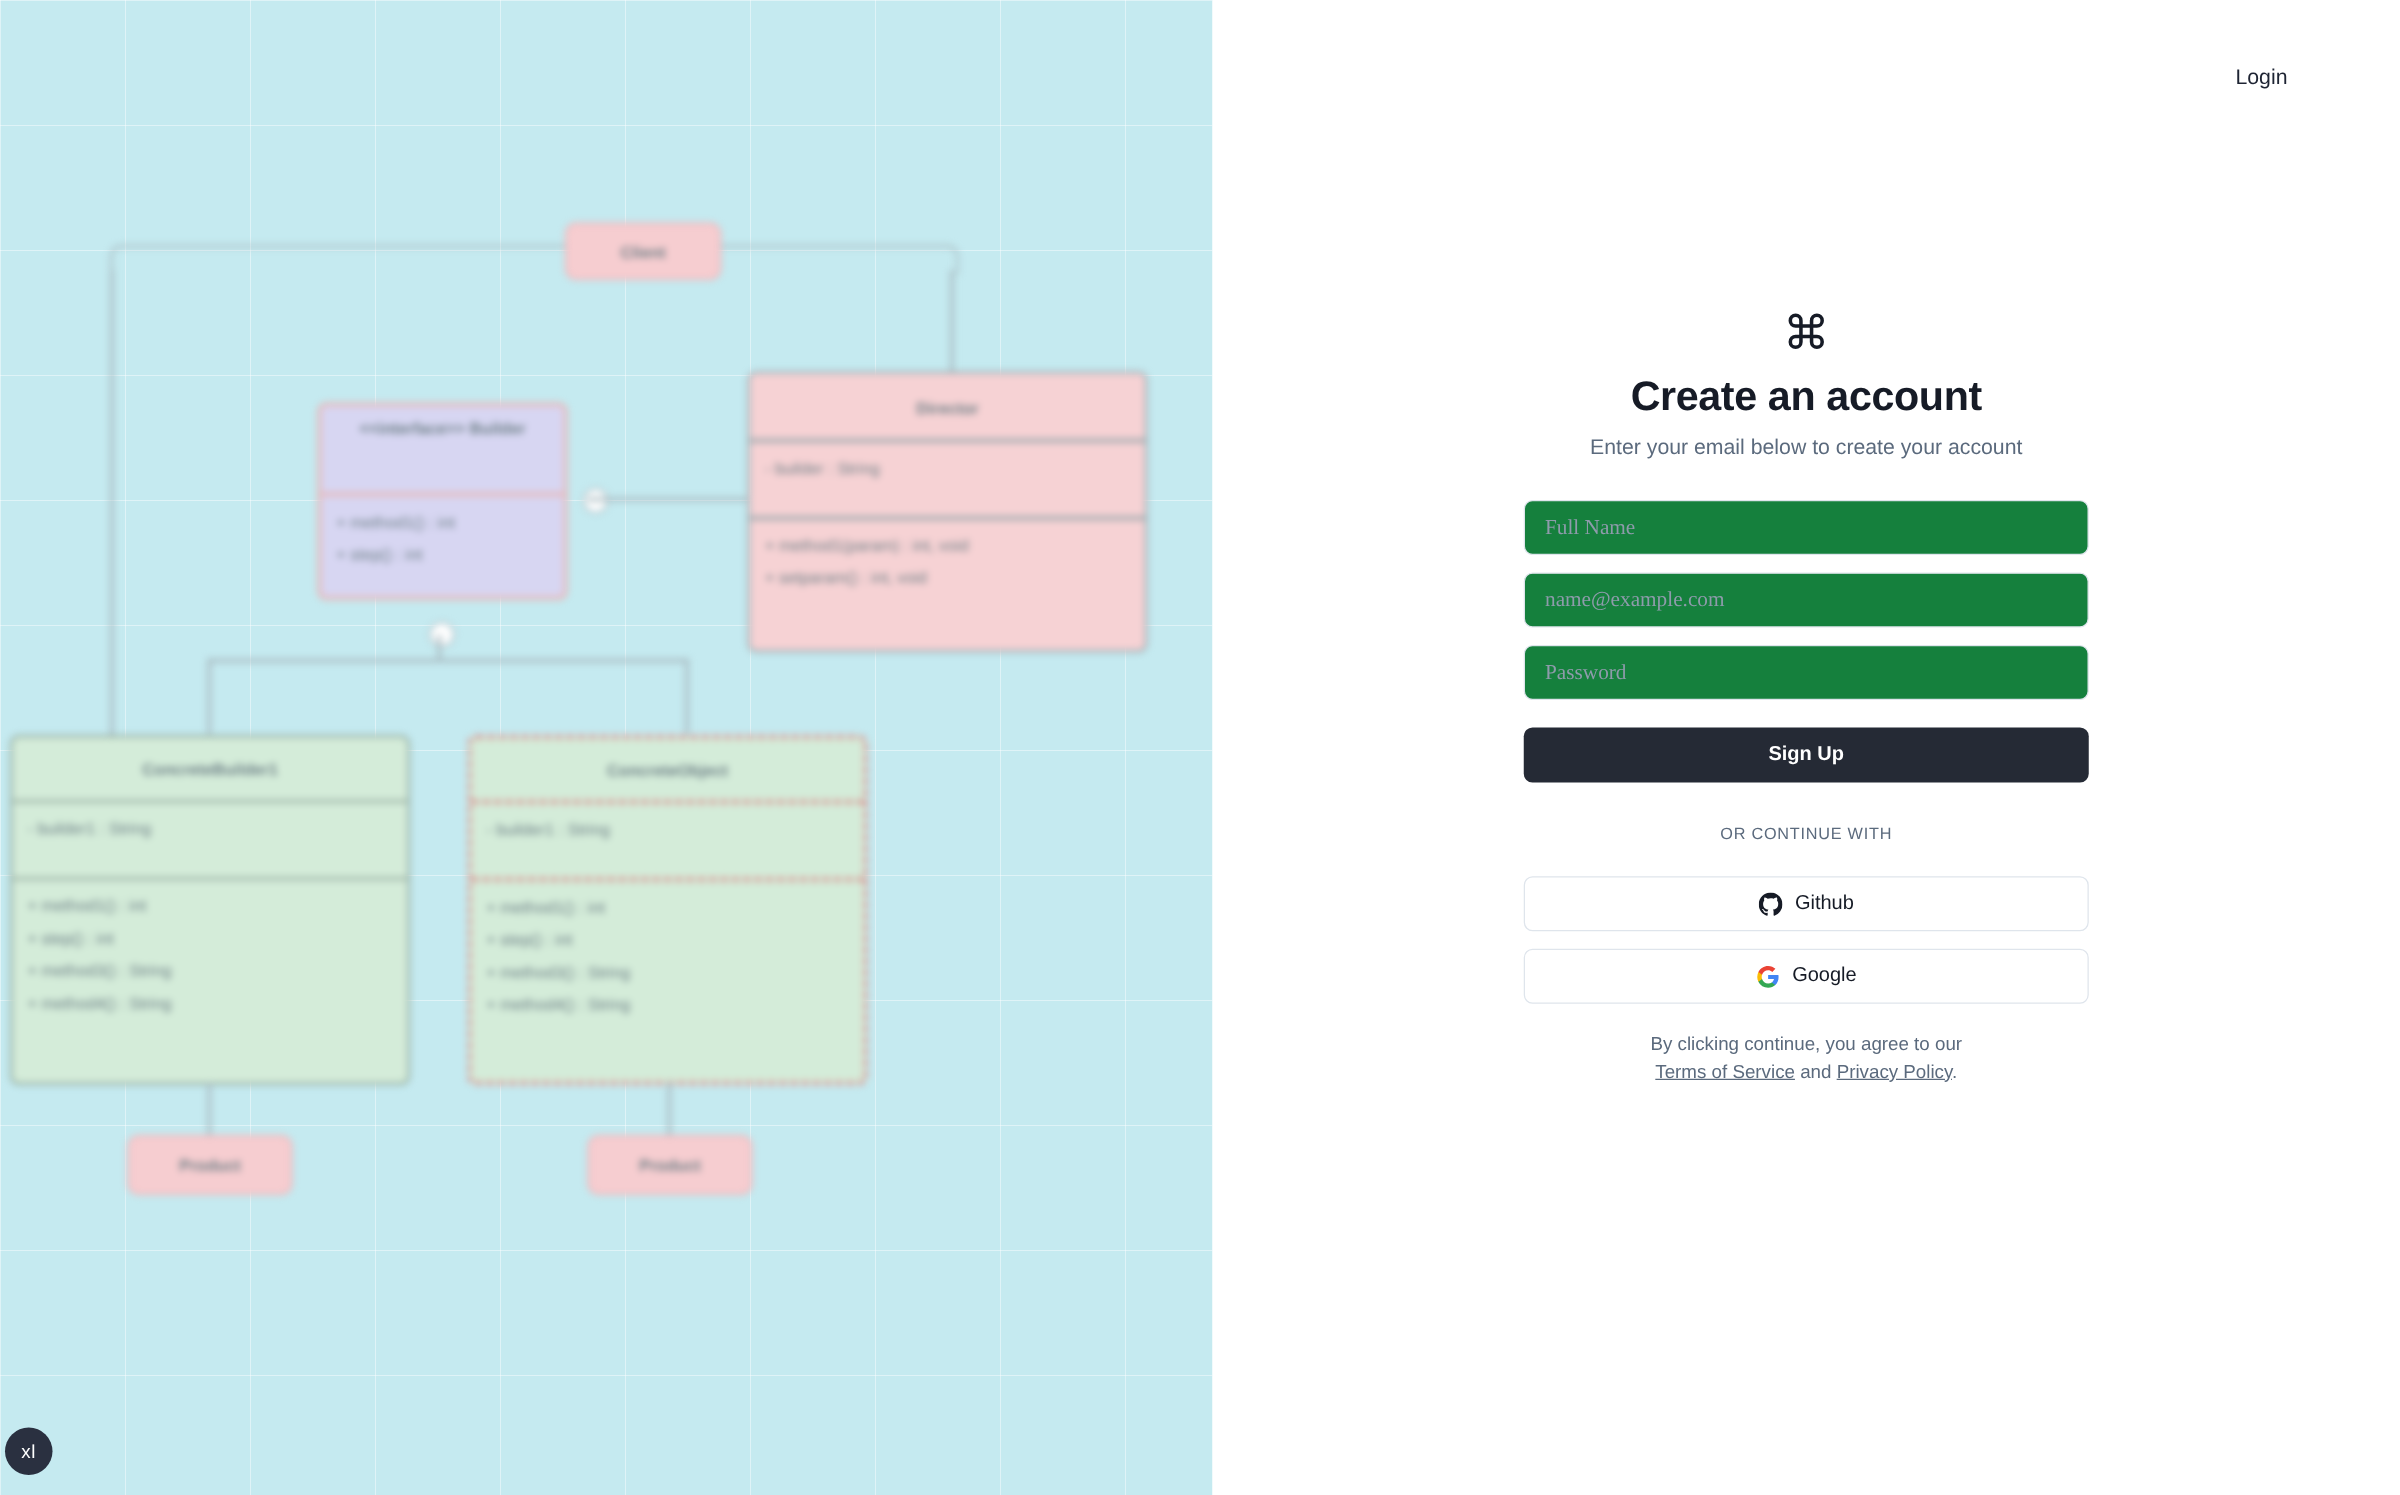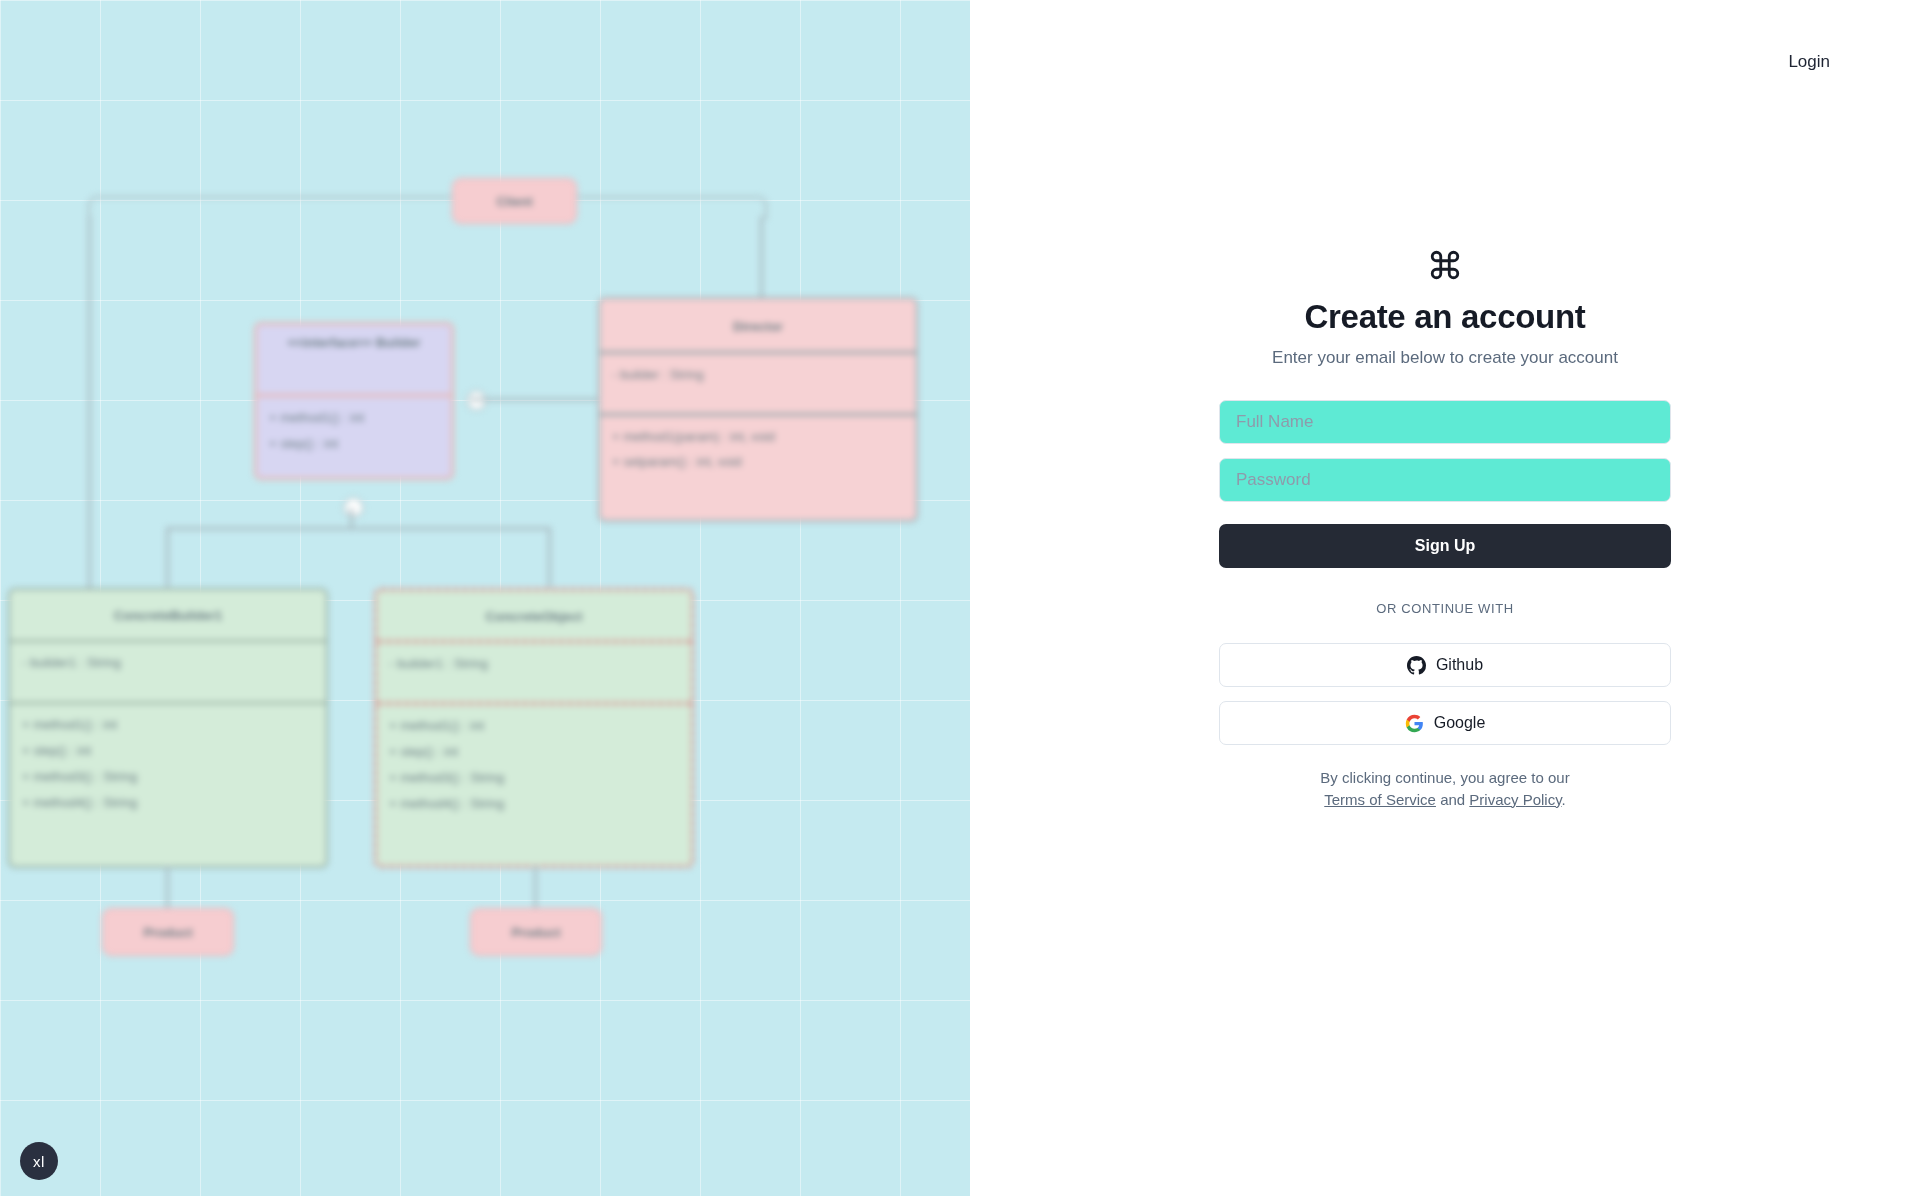--- a/index.html
+++ b/index.html
@@ -79,21 +79,21 @@
     position:absolute;
     width:17px;height:17px;
     background:#ffffff;
     border:2px solid #b9c9cf;
     transform:rotate(45deg);
   }
   .marker.round{border-radius:50%;transform:none;}
 
   .size-badge{
     position:absolute;
-    left:20px;bottom:16px;
+    left:4px;bottom:16px;
     width:38px;height:38px;
     border-radius:50%;
     background:#2a3040;
     color:#ffffff;
     font-size:15px;
     display:flex;align-items:center;justify-content:center;
     letter-spacing:.5px;
     z-index:40;
   }
 
@@ -140,22 +140,22 @@
   }
   .field{
     display:block;
     box-sizing:border-box;
     width:452px;
     height:44px;
     margin:0 0 14px 0;
     padding:0 16px;
     border:1px solid #dfe5ec;
     border-radius:7px;
-    background:#5eead4;
-    font-family:Liberation Sans, sans-serif;
+    background:#15803d;
+    font-family:Liberation Serif, serif;
     font-size:17px;
     color:#1e2433;
     outline:none;
   }
   .field::placeholder{color:#8e9bab;}
   .signup-btn{
     box-sizing:border-box;
     width:452px;height:44px;
     margin:8px 0 0 0;
     background:#252a35;
@@ -293,20 +293,21 @@
     <div class="form-wrap">
 
       <svg class="cmd-icon" viewBox="0 0 24 24" fill="none" stroke="currentColor" stroke-width="2" stroke-linecap="round" stroke-linejoin="round">
         <path d="M18 3a3 3 0 0 0-3 3v12a3 3 0 0 0 3 3 3 3 0 0 0 3-3 3 3 0 0 0-3-3H6a3 3 0 0 0-3 3 3 3 0 0 0 3 3 3 3 0 0 0 3-3V6a3 3 0 0 0-3-3 3 3 0 0 0-3 3 3 3 0 0 0 3 3h12a3 3 0 0 0 3-3 3 3 0 0 0-3-3z"></path>
       </svg>
 
       <h1 class="headline">Create an account</h1>
       <p class="subhead">Enter your email below to create your account</p>
 
       <input class="field" type="text" placeholder="Full Name" style="">
+      <input class="field" type="email" placeholder="name@example.com" style="">
       <input class="field" type="password" placeholder="Password" style="">
 
       <button class="signup-btn">Sign Up</button>
 
       <div class="divider">
         <span class="line"></span>
         <span class="dtext">OR CONTINUE WITH</span>
         <span class="line"></span>
       </div>
 

